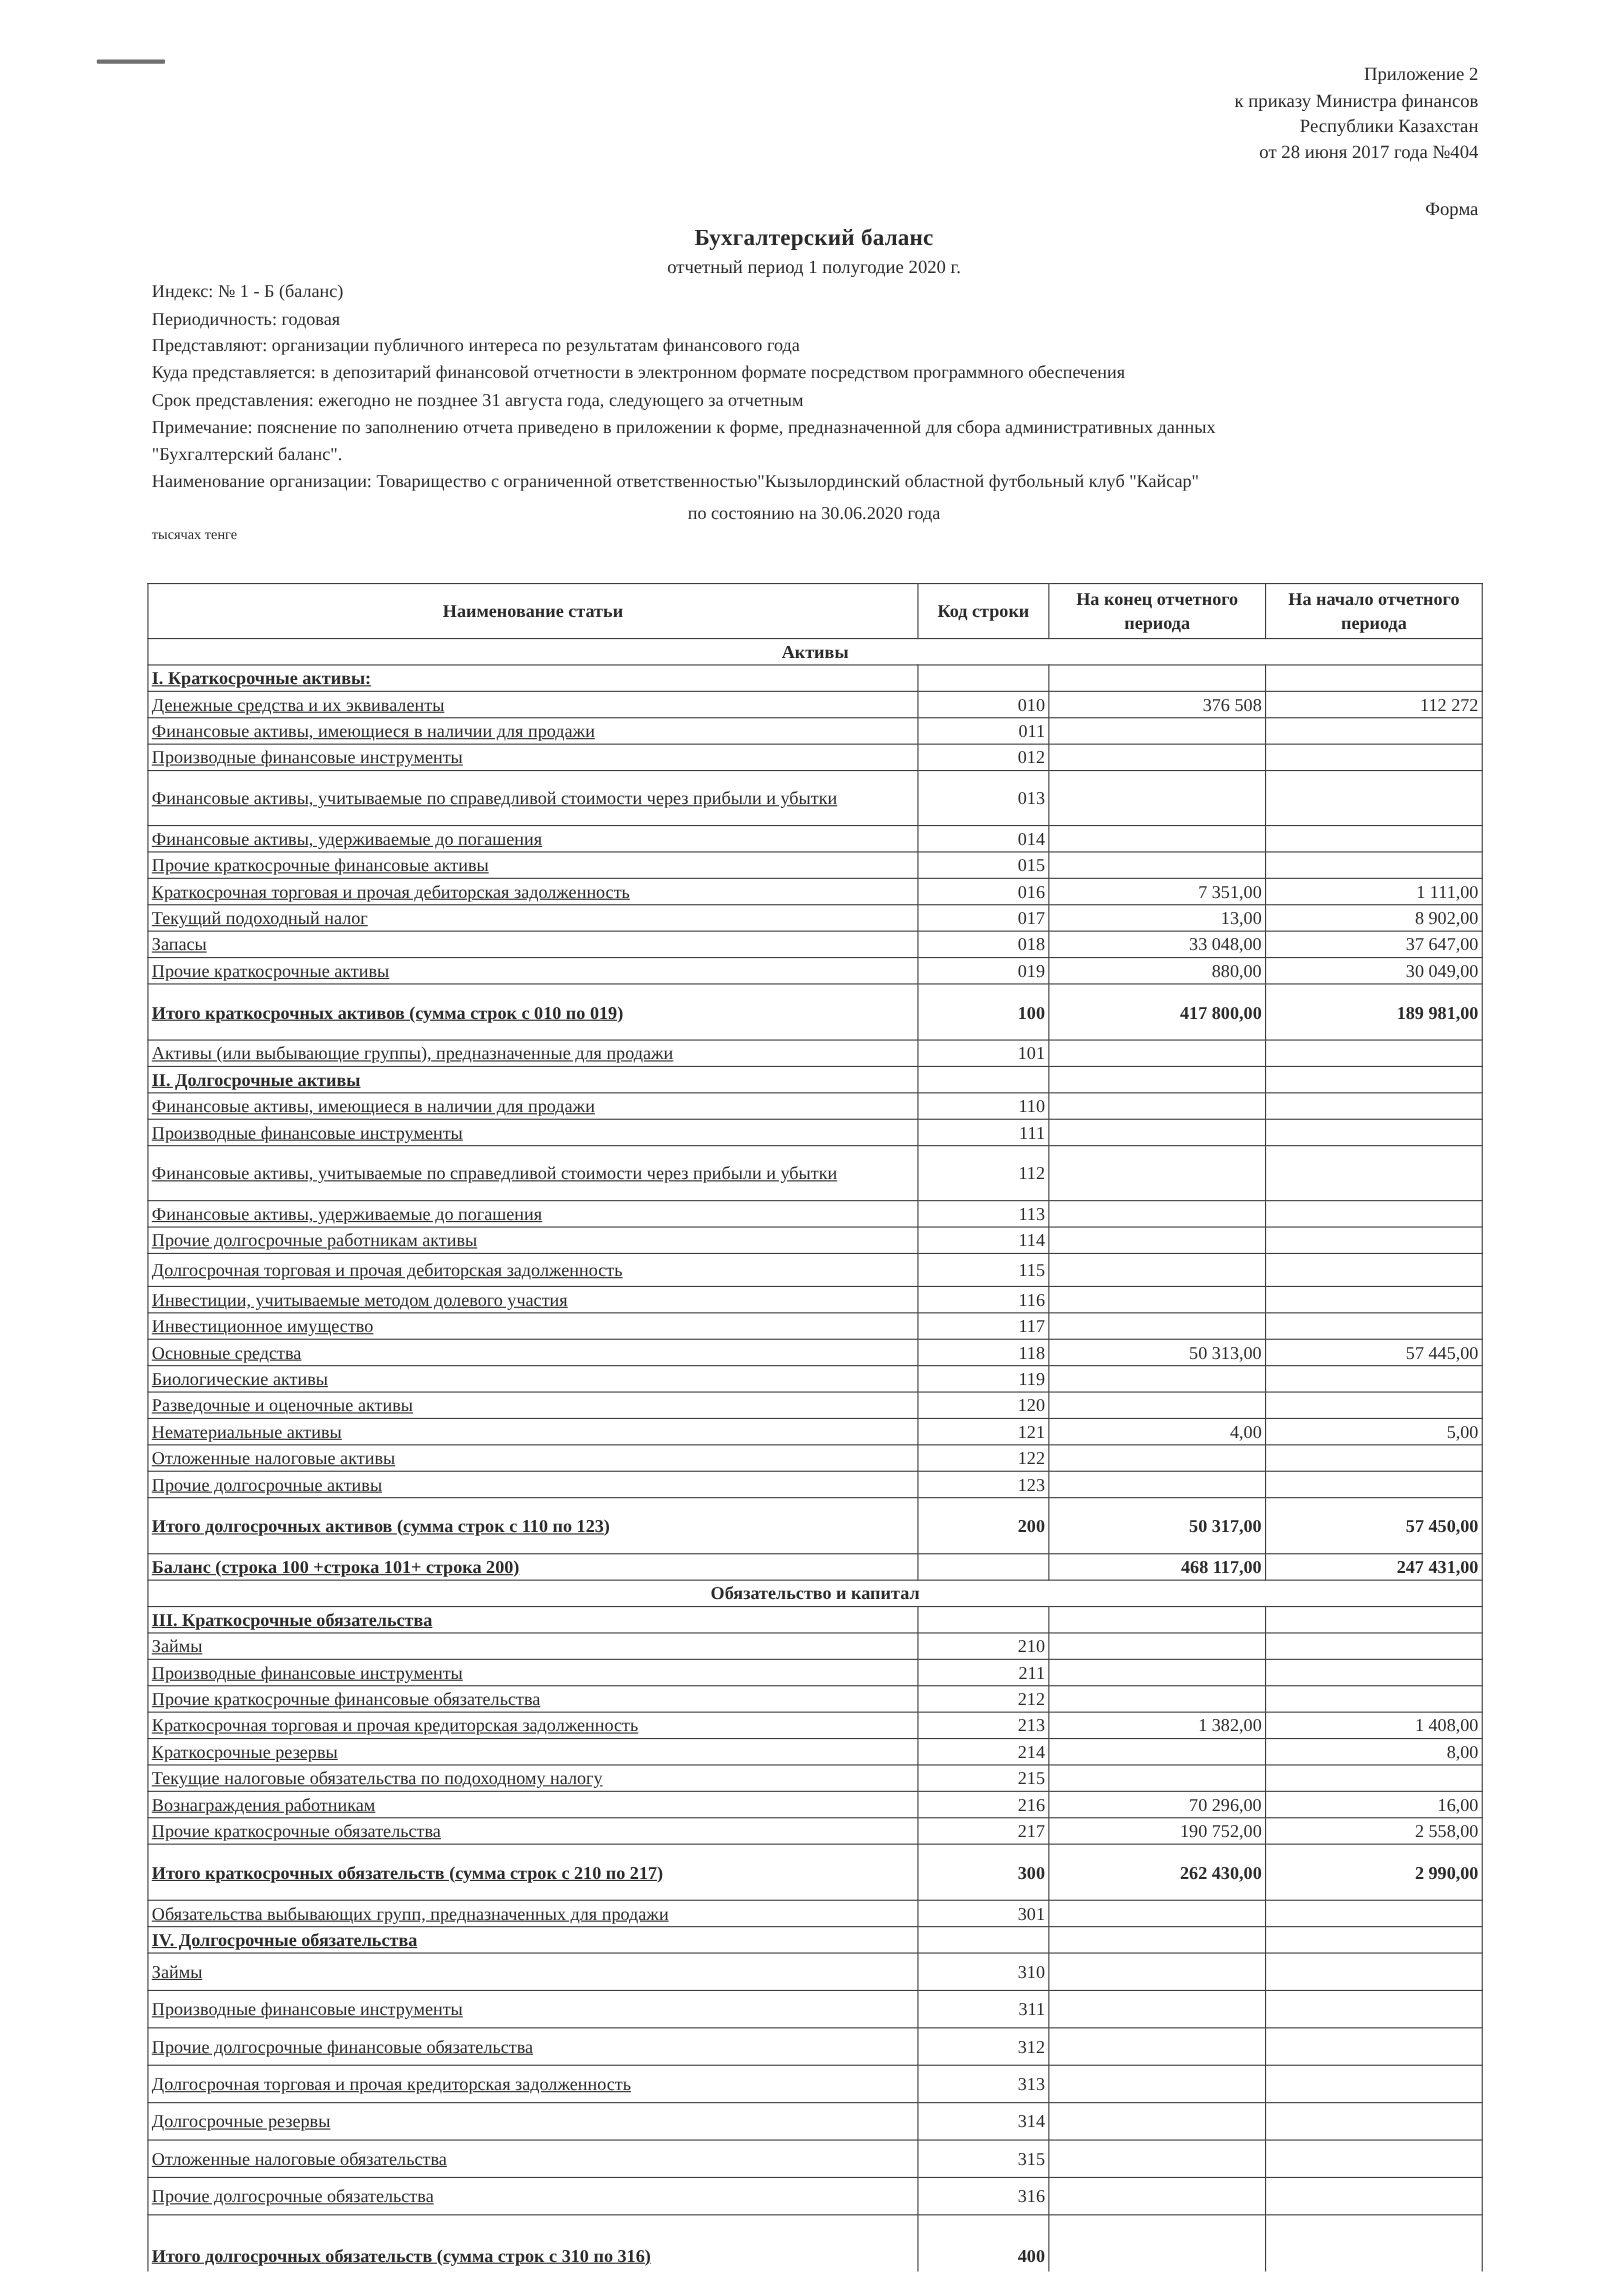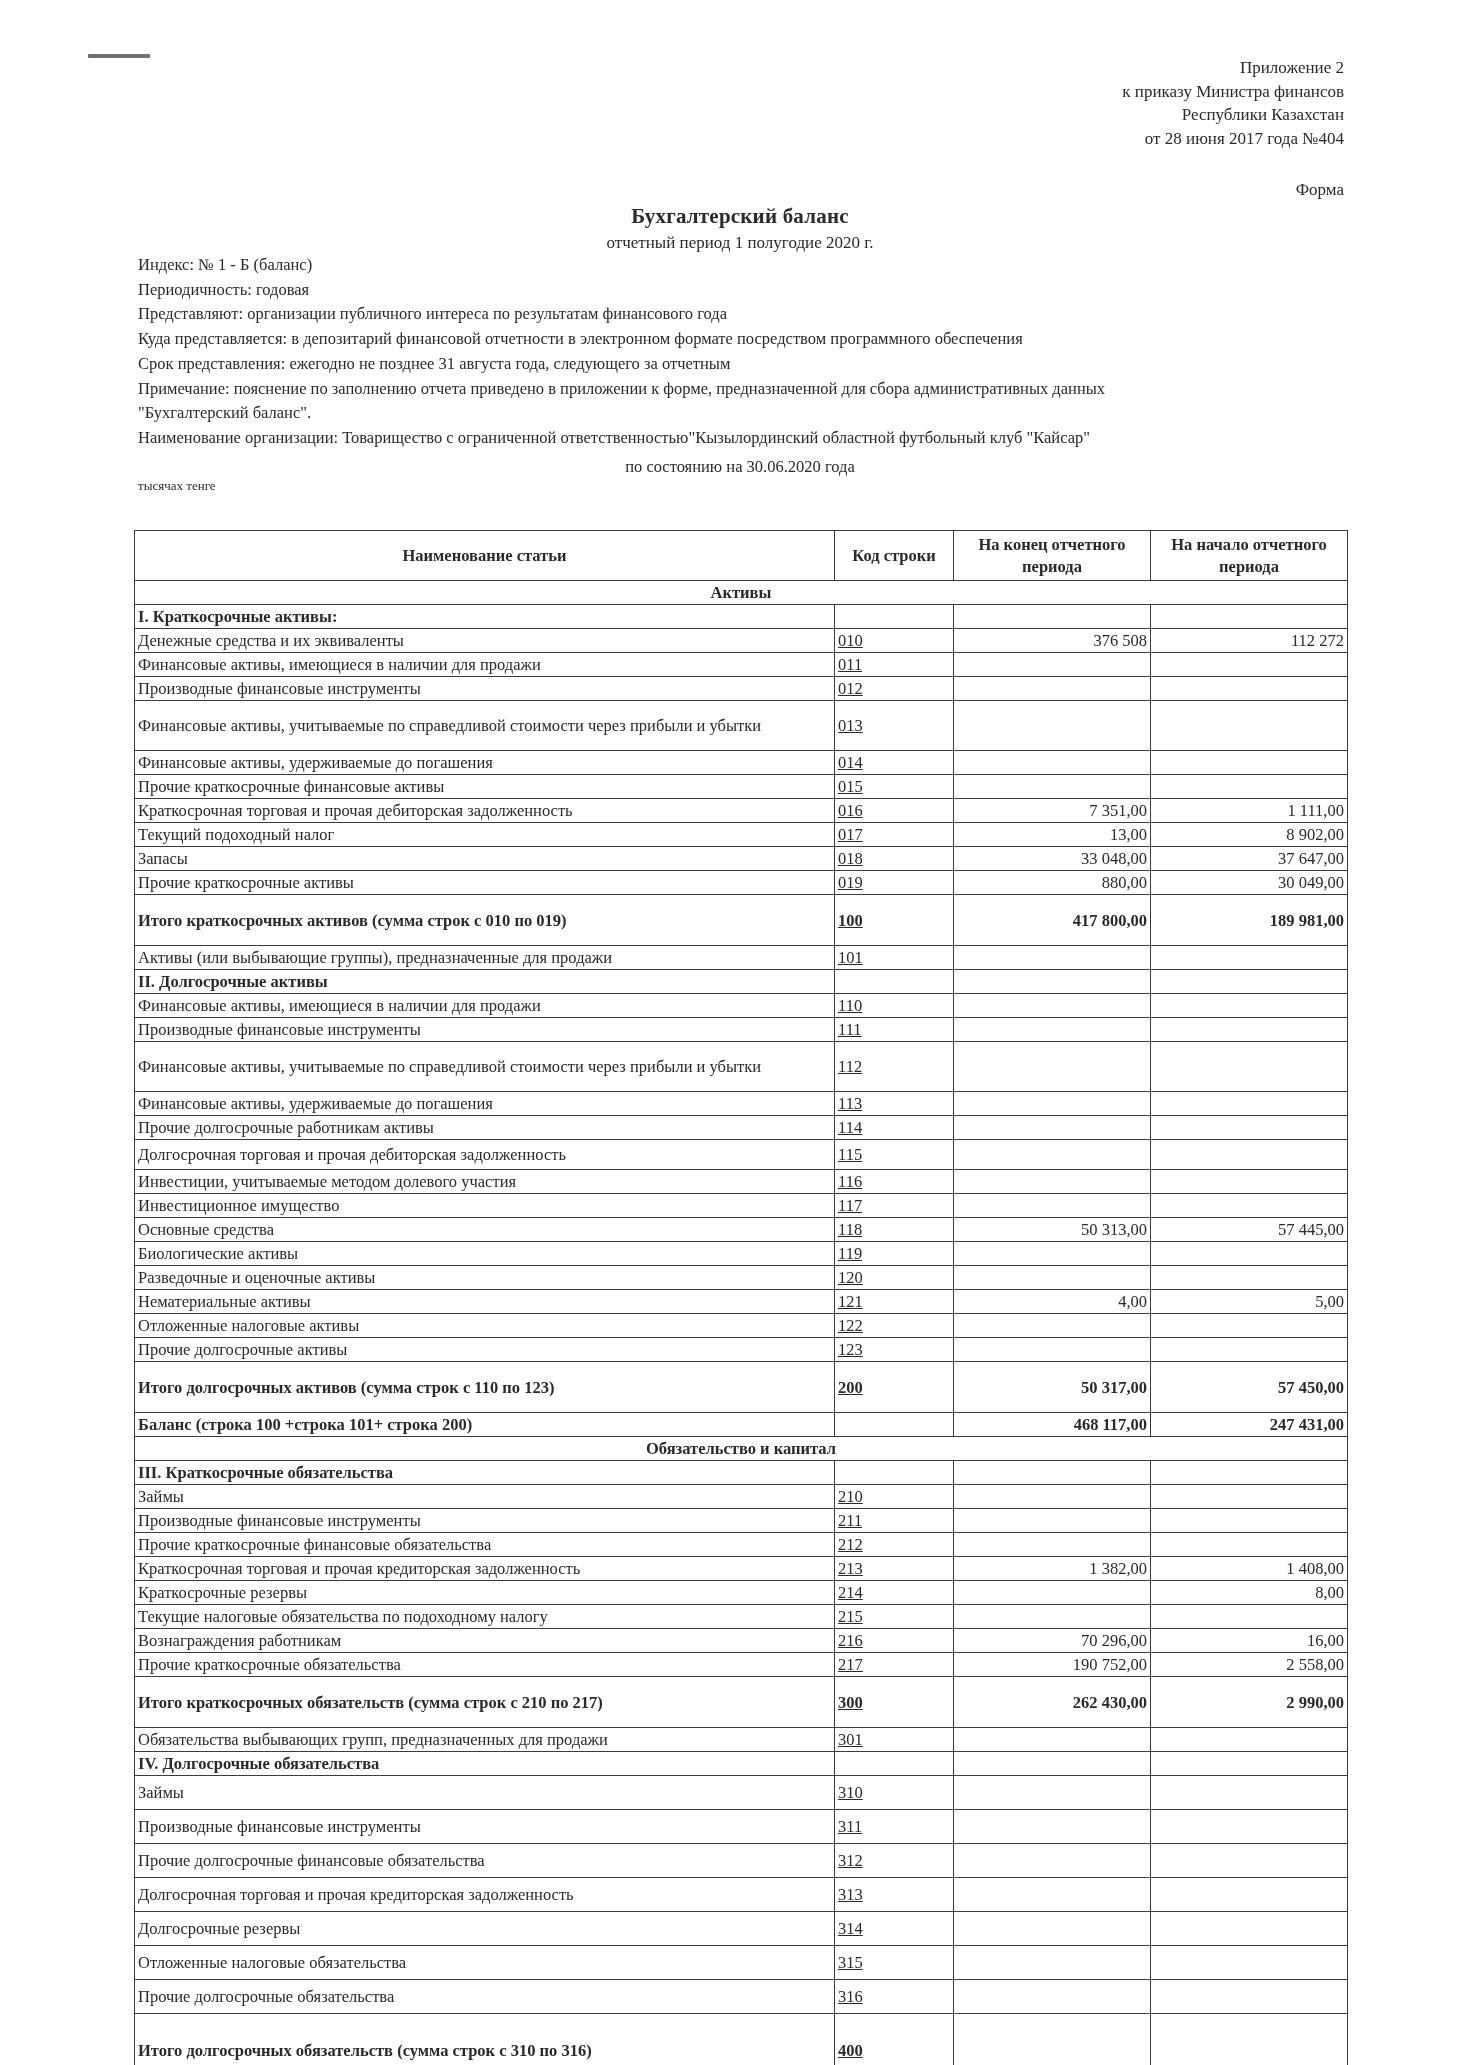--- a/index.html
+++ b/index.html
@@ -17,22 +17,22 @@
   .asof { position: absolute; left: 0; width: 1480px; top: 457px; text-align: center; font-size: 16.5px; }
   .units { position: absolute; left: 138px; top: 478px; font-size: 13px; }
 
   table.bal { position: absolute; left: 134px; top: 502px; width: 1213px; border-collapse: collapse; table-layout: fixed; font-size: 16.5px; margin-top: 28px; }
   table.bal col.c1 { width: 700px; }
   table.bal col.c2 { width: 119px; }
   table.bal col.c3 { width: 197px; }
   table.bal col.c4 { width: 197px; }
   table.bal td, table.bal th { border: 1.6px solid #3c3c3c; padding: 0 3px; height: 23px; line-height: 19px; vertical-align: middle; overflow: hidden; }
   table.bal th { font-weight: bold; font-size: 16.5px; text-align: center; height: 49px; line-height: 22px; }
-  td.name { text-align: left; }
-  td.code { text-align: left; text-decoration: underline; }
+  td.name { text-align: left; text-decoration: underline; }
+  td.code { text-align: right; }
   td.num { text-align: right; padding-right: 2px; }
   tr.bold td { font-weight: bold; }
   tr.section td.name { font-weight: bold; }
   td.span-center { text-align: center; font-weight: bold; }
   tr.h2 td { height: 49px; }
   tr.h-total td { height: 50px; }
   tr.h-mid td { height: 33px; }
   tr.h-lt td { height: 29px; }
   tr.h-final td { height: 72px; }
 </style>

